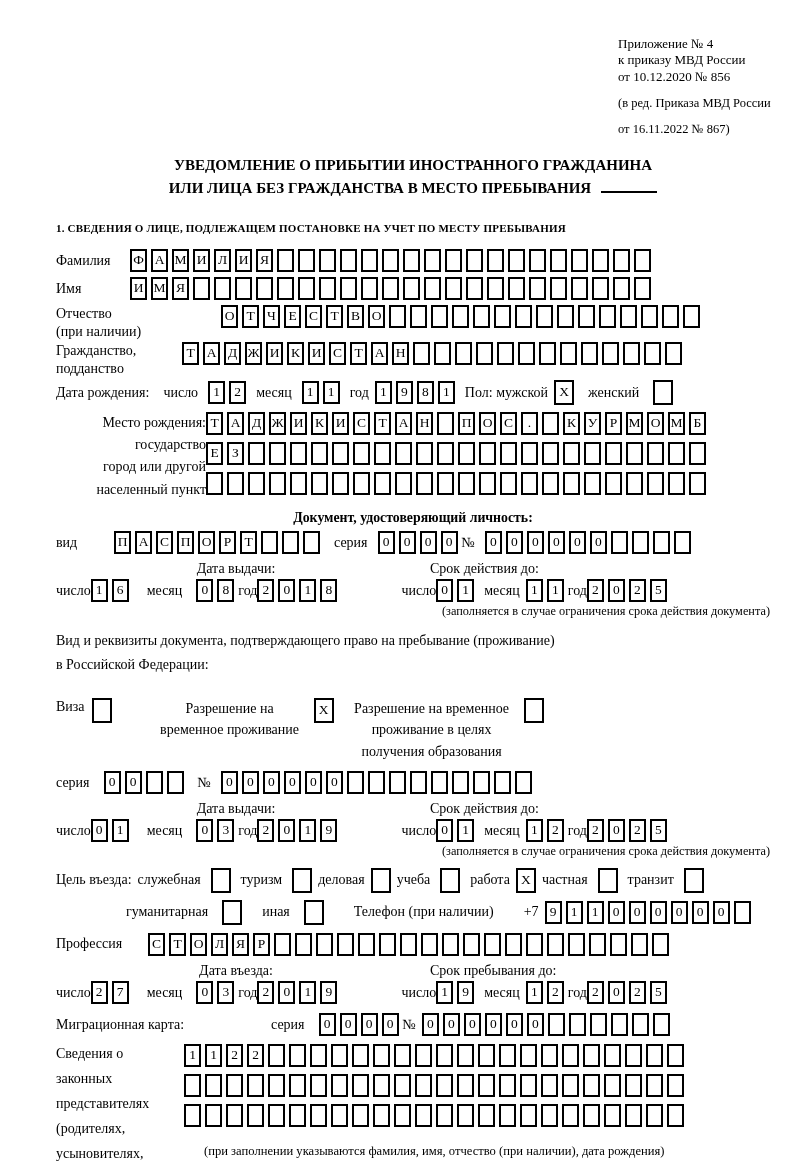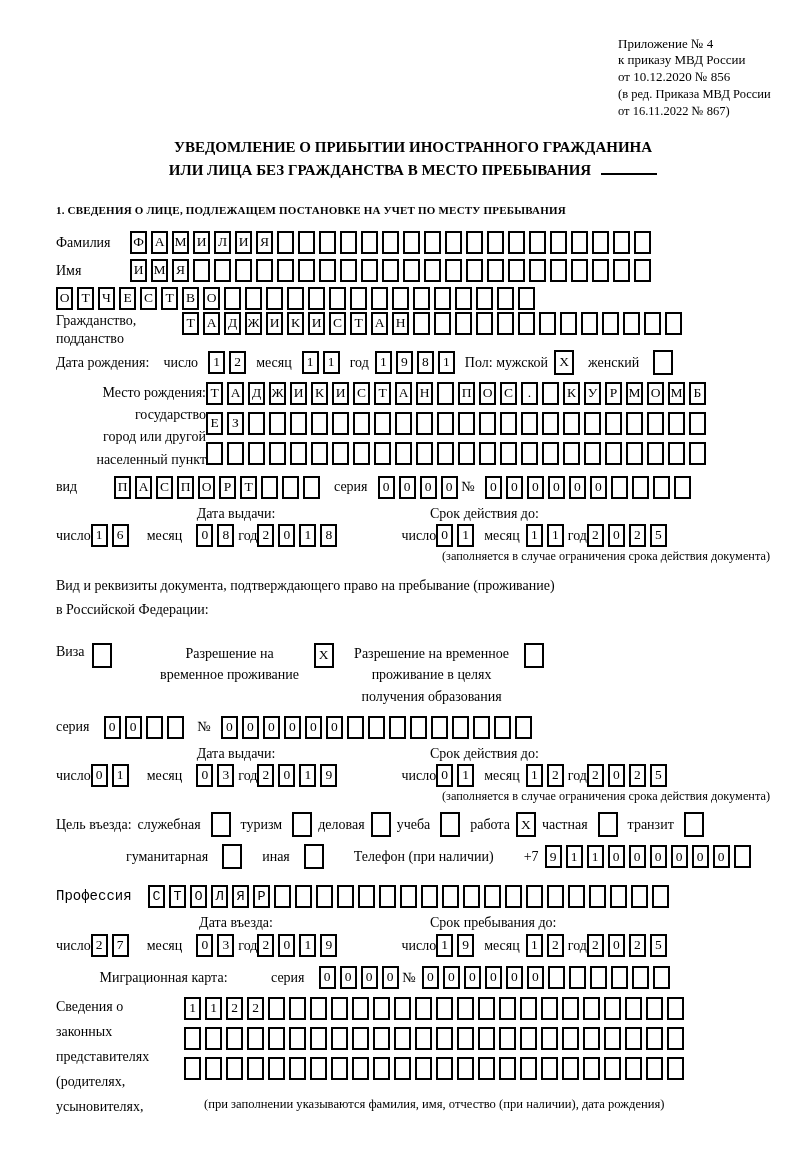--- a/index.html
+++ b/index.html
@@ -15,37 +15,37 @@
   .boxes { display:inline-flex; flex:none; align-items:center; }
   .cbox {
     display:inline-flex; flex:none; align-items:center; justify-content:center;
     width:17px; height:23px; border:2px solid #000; margin-right:4px;
     font-size:13.5px; background:#fff;
   }
   .checkbox .cbox { width:20px; height:25px; margin-right:0; }
   
   .hdr { margin-left:562px; font-size:13px; }
   .hdr div { white-space:nowrap; }
-  .hdr .amend { margin-top:2px; font-size:12.5px; }
+  .hdr .amend { margin-top:11px; font-size:12.5px; }
   .forma { text-align:right; font-weight:bold; font-size:15px; margin:16px 4px 0 0; letter-spacing:0.5px; }
   .title { text-align:center; font-weight:bold; font-size:15px; margin-top:16px; line-height:1.55; }
   .blank { display:inline-block; width:56px; border-bottom:2px solid #000; height:1px; margin-left:10px; vertical-align:baseline; }
   .sec-head { font-weight:bold; font-size:11px; margin-top:21px; letter-spacing:0.2px; }
   
   .frow { display:flex; align-items:center; margin-top:5px; }
   .frow-top { display:flex; align-items:flex-start; margin-top:5px; }
   .flabel { flex:none; }
   .lw74 { width:74px; }
   .lw58 { width:58px; }
   .lw165 { width:165px; }
   .lw126 { width:126px; }
   .lw150 { width:150px; line-height:1.58;text-align:right; }
   .lw128 { width:128px; line-height:1.78; }
   .lw92 { width:92px; }
-  .lw215 { width:215px;text-align:center; }
+  .lw215 { width:215px; }
   .stackrows > .boxes { margin-top:0; }
   .stackrows { display:flex; flex-direction:column; gap:7px; }
   .sp6 { width:6px; flex:none; } .sp10 { width:10px; flex:none; } .sp14 { width:14px; flex:none; }
   .sp20 { width:20px; flex:none; } .sp30 { width:30px; flex:none; }
   .doc-head { text-align:center; font-weight:bold; font-size:13.8px; margin-top:8px; }
   .date-heads { display:flex; margin-top:6px; font-size:14px; }
   .dh-left { width:360px; text-align:center; flex:none; }
   .dh-right { width:330px; text-align:left; flex:none; margin-left:14px; }
   .note { text-align:right; font-size:12.3px; margin-top:2px; }
   .intro { margin-top:9px; font-size:14px; line-height:1.75; }
@@ -130,20 +130,24 @@
         <span class="cbox"></span>
         <span class="cbox"></span>
         <span class="cbox"></span>
         <span class="cbox"></span>
         <span class="cbox"></span>
         <span class="cbox"></span>
       </span>
   </div>
 
   <div class="frow-top">
+    <span class="flabel lw165">
+      <div>Отчество</div>
+      <div>(при наличии)</div>
+    </span>
     <span class="boxes">
         <span class="cbox">О</span>
         <span class="cbox">Т</span>
         <span class="cbox">Ч</span>
         <span class="cbox">Е</span>
         <span class="cbox">С</span>
         <span class="cbox">Т</span>
         <span class="cbox">В</span>
         <span class="cbox">О</span>
         <span class="cbox"></span>
@@ -318,20 +322,21 @@
           <span class="cbox"></span>
           <span class="cbox"></span>
           <span class="cbox"></span>
           <span class="cbox"></span>
           <span class="cbox"></span>
           <span class="cbox"></span>
         </span>
     </span>
   </div>
 
+  <div class="doc-head">Документ, удостоверяющий личность:</div>
   <div class="frow">
     <span class="flabel lw58">вид</span>
     <span class="boxes">
         <span class="cbox">П</span>
         <span class="cbox">А</span>
         <span class="cbox">С</span>
         <span class="cbox">П</span>
         <span class="cbox">О</span>
         <span class="cbox">Р</span>
         <span class="cbox">Т</span>
@@ -589,21 +594,21 @@
         <span class="cbox">0</span>
         <span class="cbox">0</span>
         <span class="cbox">0</span>
         <span class="cbox">0</span>
         <span class="cbox">0</span>
         <span class="cbox">0</span>
         <span class="cbox"></span>
       </span>
   </div>
 
-  <div class="frow" style="margin-top:16px;font-family:Liberation Mono, monospace;">
+  <div class="frow" style="margin-top:8px;">
     <span class="flabel lw92">Профессия</span>
     <span class="boxes">
         <span class="cbox">С</span>
         <span class="cbox">Т</span>
         <span class="cbox">О</span>
         <span class="cbox">Л</span>
         <span class="cbox">Я</span>
         <span class="cbox">Р</span>
         <span class="cbox"></span>
         <span class="cbox"></span>

